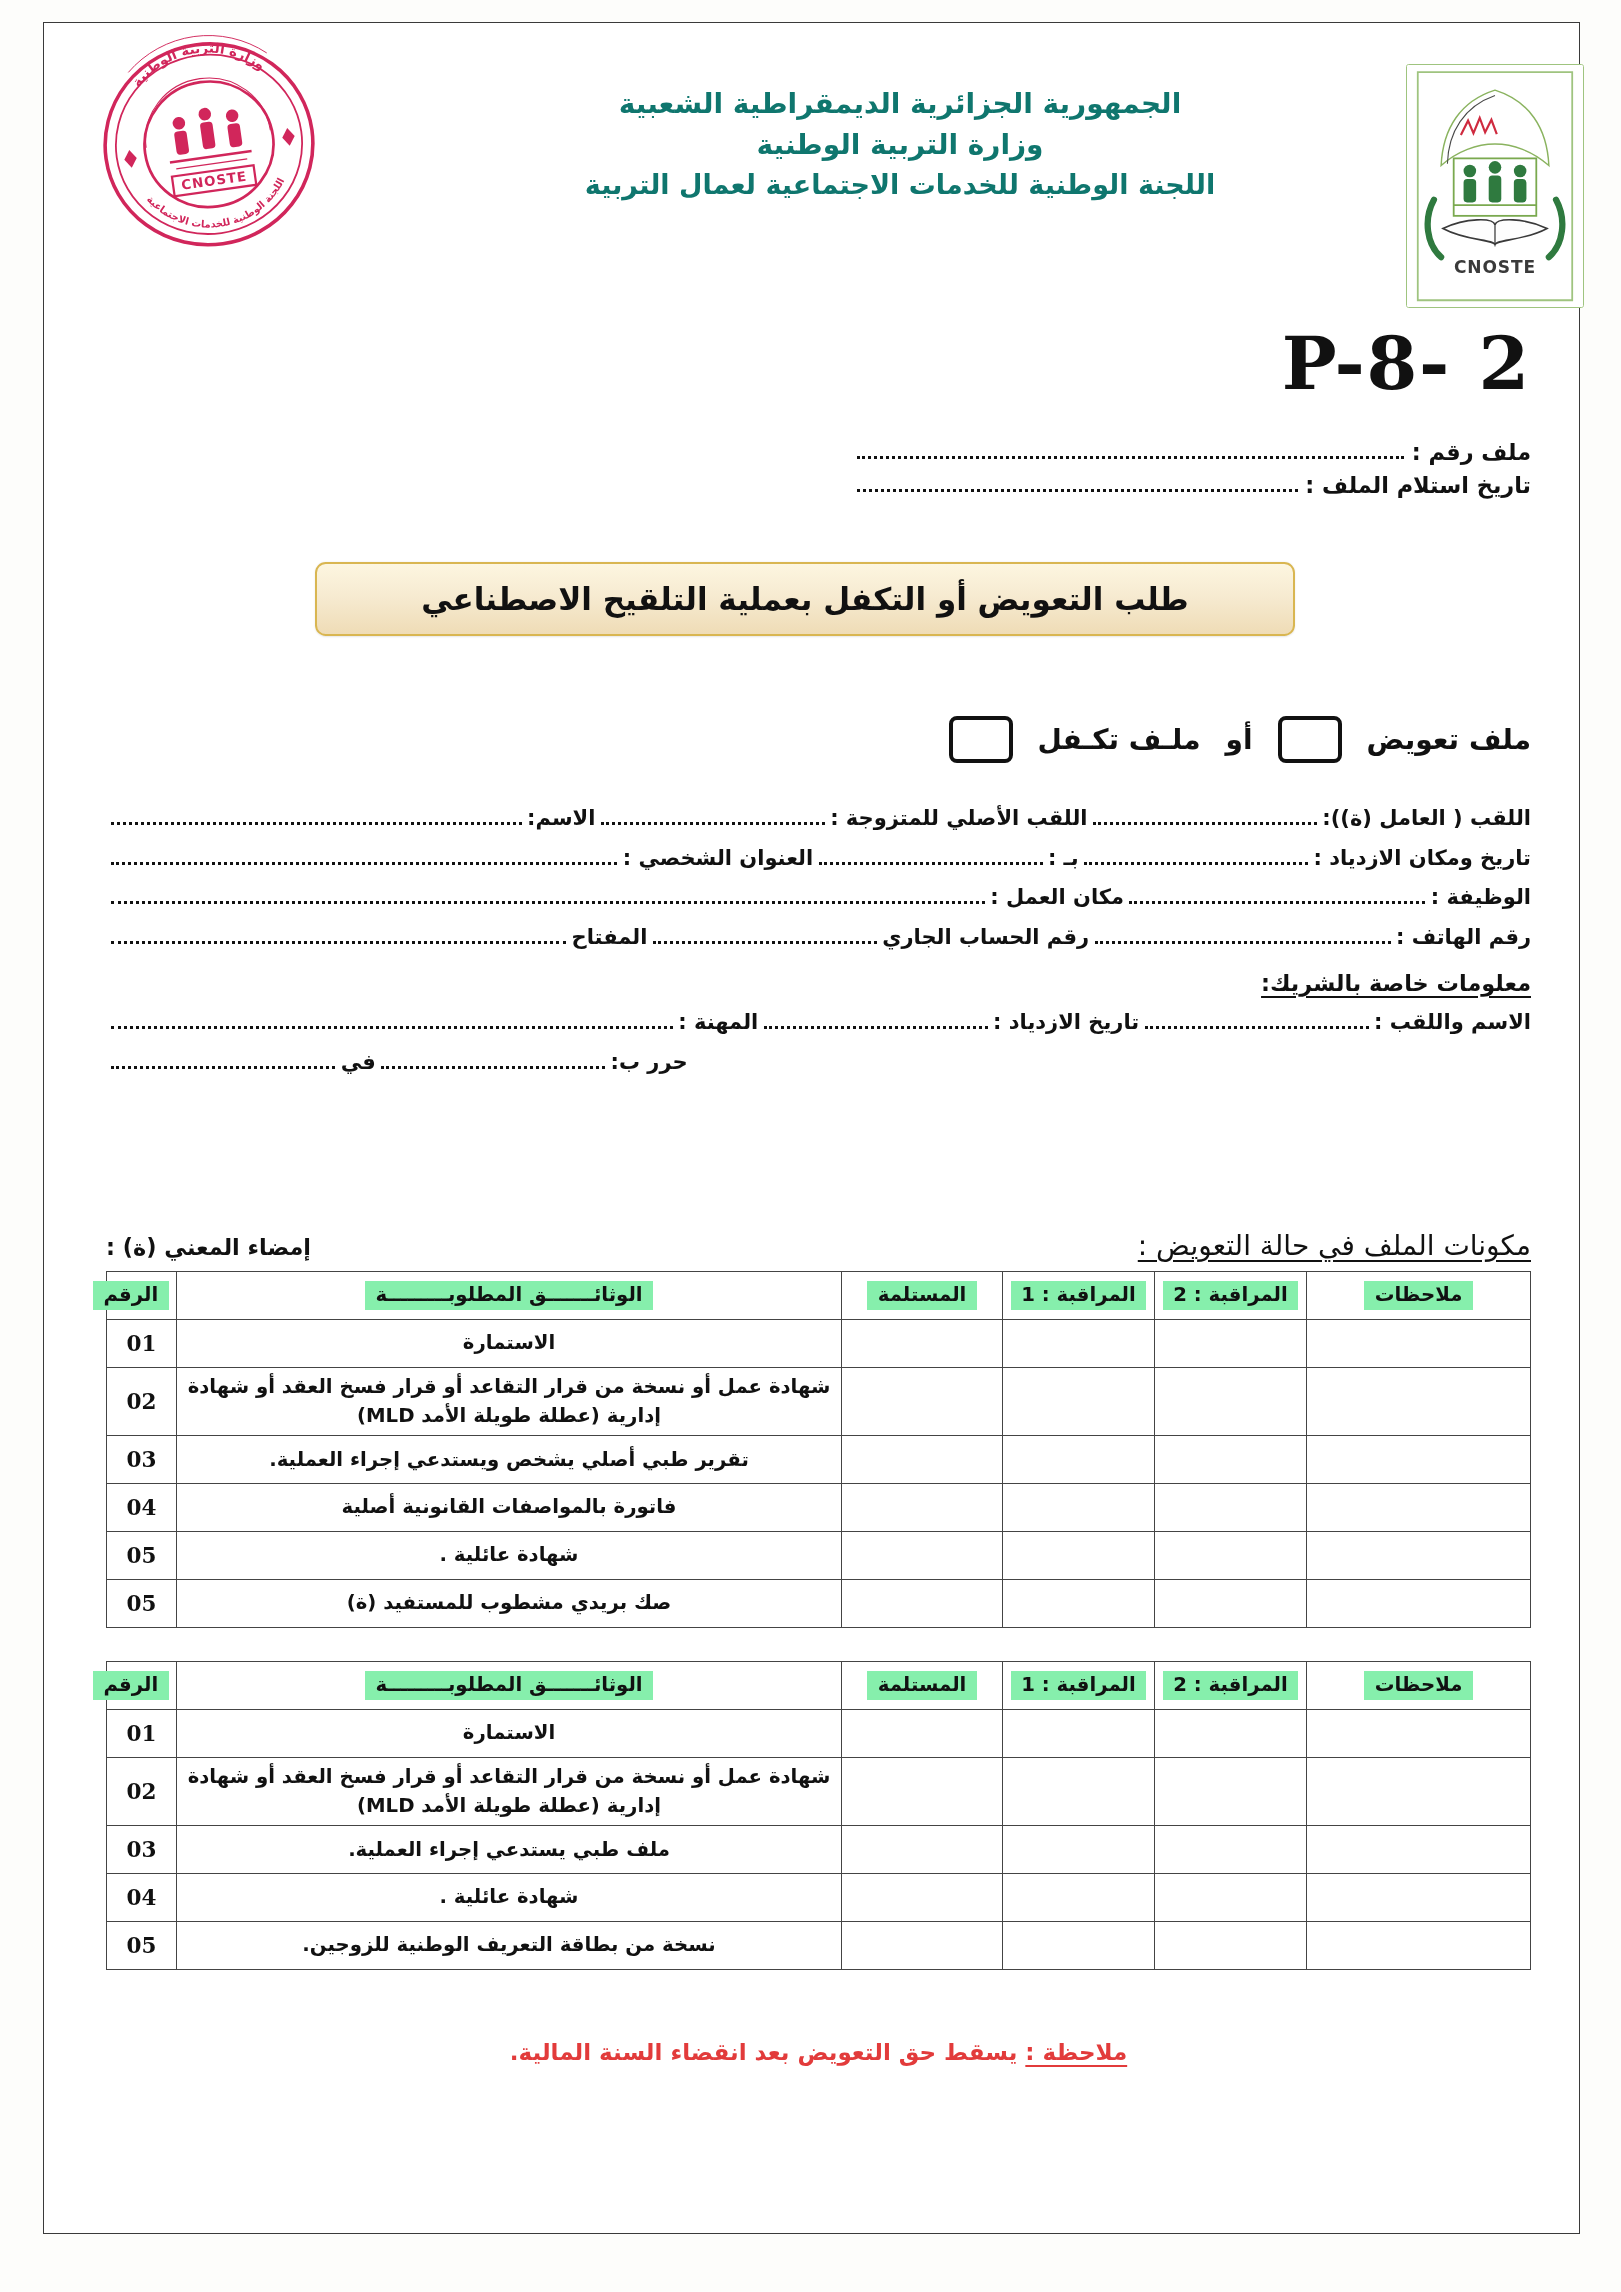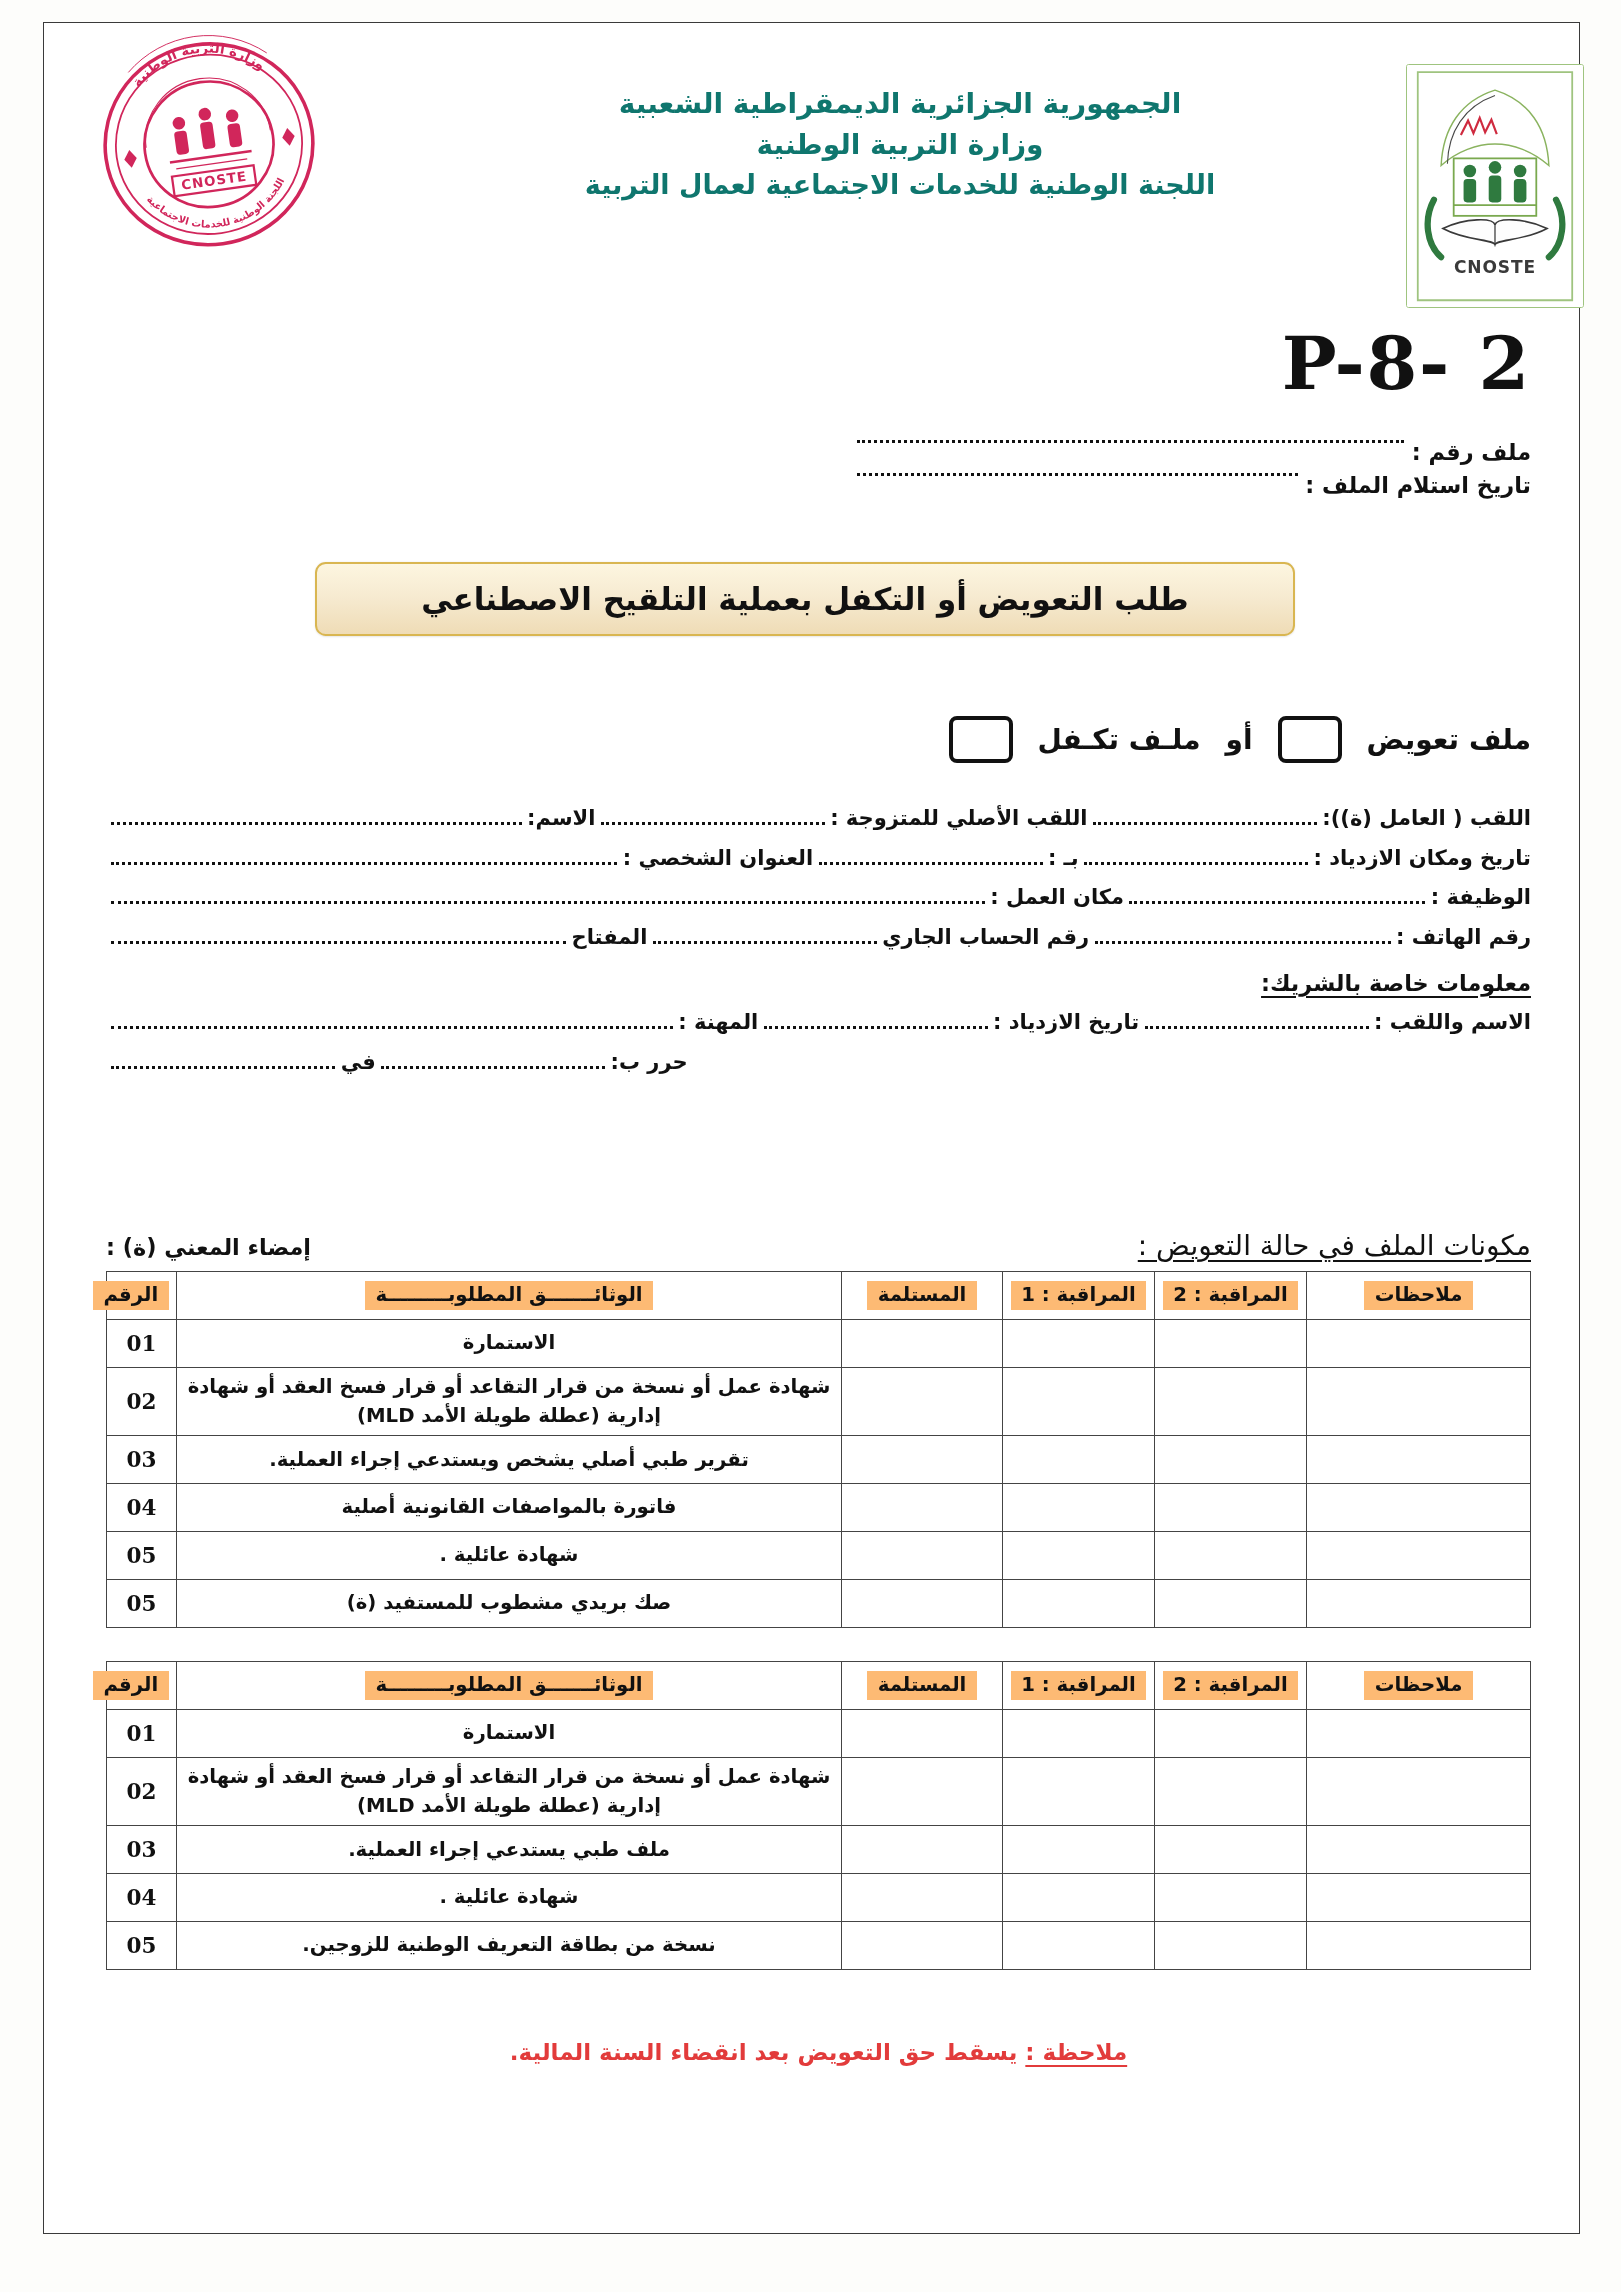--- a/index.html
+++ b/index.html
@@ -85,21 +85,21 @@
     position:absolute;right:90px;top:320px;
     font-family:"DejaVu Serif","Liberation Serif",serif;
     font-size:73px;font-weight:bold;letter-spacing:1.8px;
     color:#111;
     direction:ltr;
   }
   .file-lines{
     position:absolute;right:90px;top:439px;width:681px;
     font-size:22.4px;font-weight:bold;
   }
-  .file-lines .row{display:flex;align-items:flex-start;justify-content:flex-start;margin-bottom:7.2px;}
+  .file-lines .row{display:flex;align-items:flex-end;justify-content:flex-start;margin-bottom:7.2px;}
   .file-lines .lbl{white-space:nowrap;}
   .dotfill{
     flex:1 1 auto;min-width:18px;
     border-bottom:3.6px dotted #111;
     margin:0 7.2px 6.3px 7.2px;
     height:0.9px;
   }
 
   
   .title-banner{
@@ -158,21 +158,21 @@
   }
   table.docs th,table.docs td{
     border:1.4px solid #444;
     padding:5.4px 7.2px;
     font-size:19.7px;font-weight:bold;color:#111;
     text-align:center;vertical-align:middle;
     height:36px;
     background:transparent;
   }
   table.docs th span.hl{
-    background:#fdba74;padding:1.8px 10.7px;display:inline-block;line-height:1.25;
+    background:#86efac;padding:1.8px 10.7px;display:inline-block;line-height:1.25;
   }
   table.docs td.num{width:70px;font-family:"DejaVu Serif","Liberation Serif",serif;font-size:21.5px;}
   table.docs td.doc{text-align:center;line-height:1.45;}
   table.docs col.c-num{width:70px;}
   table.docs col.c-doc{width:auto;}
   table.docs col.c-recv{width:161px;}
   table.docs col.c-ctl1{width:152px;}
   table.docs col.c-ctl2{width:152px;}
   table.docs col.c-notes{width:224px;}
 

